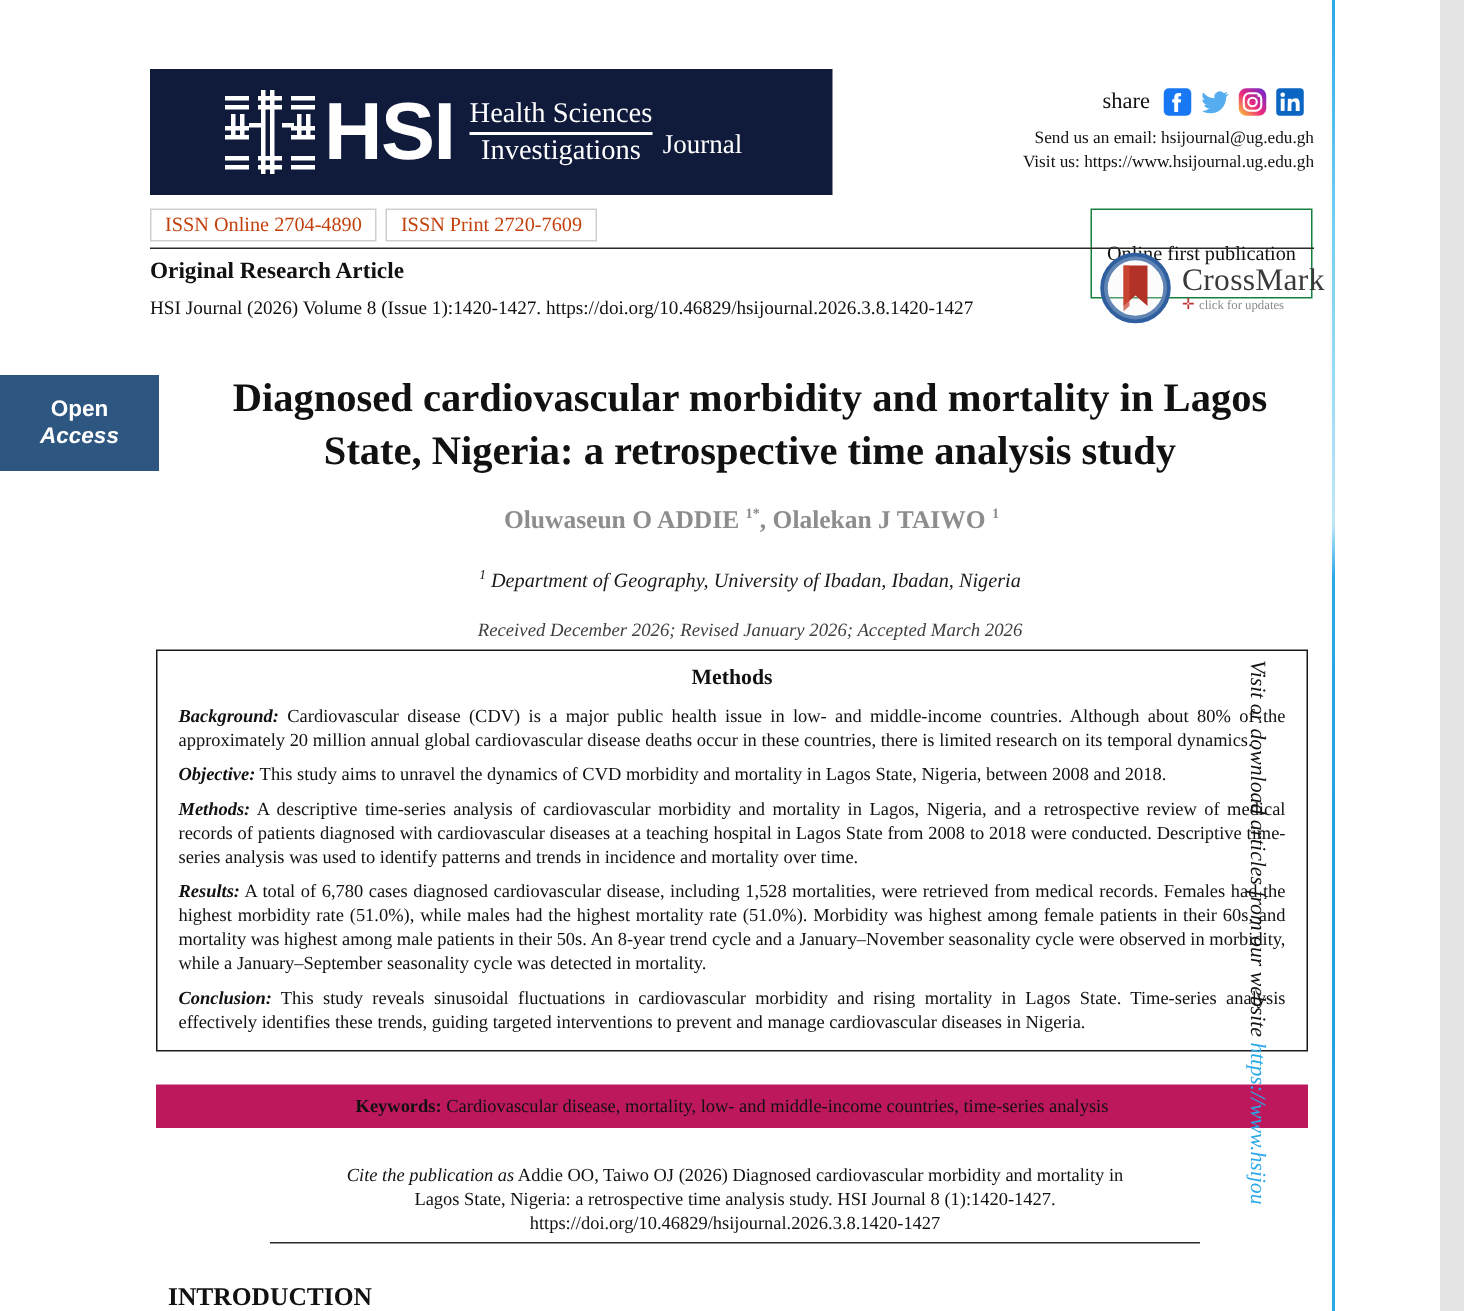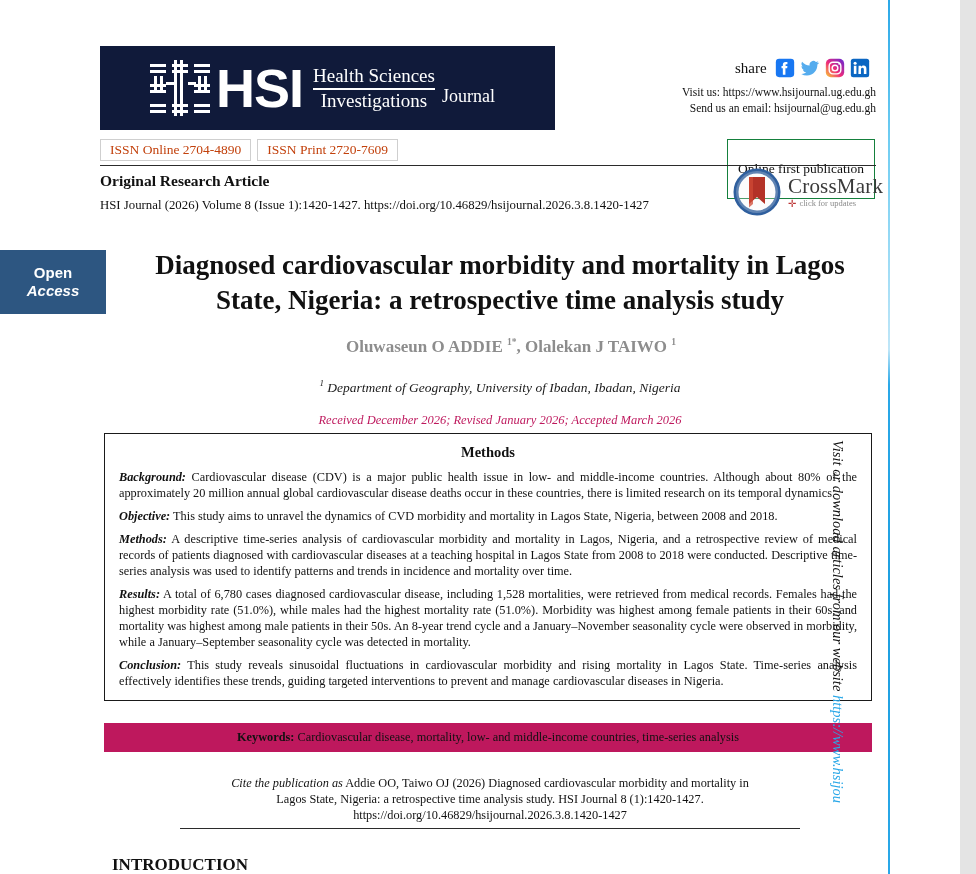--- a/index.html
+++ b/index.html
@@ -63,28 +63,28 @@
   
   .oa{position:absolute;left:0;top:250px;width:106px;height:64px;background:#2d5681;
       display:flex;flex-direction:column;align-items:center;justify-content:center;
       font-family:"Liberation Sans",sans-serif;color:#fff;line-height:1.2;}
   .oa-1{font-size:15px;font-weight:bold;}
   .oa-2{font-size:15px;font-weight:bold;font-style:italic;}
 
   
   .title{position:absolute;left:120px;top:248px;width:760px;text-align:center;
          font-size:27px;font-weight:bold;color:#111;line-height:1.28;}
-  .authors{position:absolute;left:131px;top:337px;width:760px;text-align:center;
+  .authors{position:absolute;left:121px;top:337px;width:760px;text-align:center;
            font-size:17px;font-weight:bold;color:#8d8d8d;font-family:Liberation Serif, serif;}
   .authors sup{font-size:9.5px;font-weight:bold;}
   .affil{position:absolute;left:120px;top:378px;width:760px;text-align:center;
          font-size:13.5px;font-style:italic;color:#1a1a1a;}
   .affil sup{font-size:9px;}
   .dates{position:absolute;left:120px;top:413px;width:760px;text-align:center;
-         font-size:12.5px;font-style:italic;color:#be185d;}
+         font-size:12.5px;font-style:italic;color:#404040;}
 
   
   .abs-box{position:absolute;left:104px;top:433px;width:768px;border:1px solid #1a1a1a;
            box-sizing:border-box;padding:8px 14px 10px 14px;}
   .abs-h{text-align:center;font-size:14.5px;font-weight:bold;color:#111;margin:2px 0 9px 0;}
   .abs-p{font-size:12.3px;color:#111;text-align:justify;line-height:1.30;margin:0 0 7px 0;}
   .abs-p:last-child{margin-bottom:0;}
   .abs-p b{font-style:italic;}
 
   
@@ -188,22 +188,22 @@
 
     <svg class="sico" viewBox="0 0 24 24">
       <rect x="1" y="1" width="22" height="22" rx="3" fill="#0a66c2"></rect>
       <rect x="4.6" y="9.3" width="3.1" height="9.8" fill="#fff"></rect>
       <circle cx="6.15" cy="6.2" r="1.85" fill="#fff"></circle>
       <path d="M10.3 9.3h2.95v1.35c.45-.8 1.5-1.6 3.05-1.6 2.5 0 3.4 1.6 3.4 4.1v5.95h-3.1v-5.3c0-1.3-.45-2.15-1.6-2.15-.95 0-1.5.65-1.75 1.3-.1.23-.1.55-.1.88v5.27h-3.1z" fill="#fff"></path>
     </svg>
   </div>
 
   <div class="contact">
+    <div>Send us an email: hsijournal@ug.edu.gh</div>
     <div>Visit us: https://www.hsijournal.ug.edu.gh</div>
-    <div>Send us an email: hsijournal@ug.edu.gh</div>
   </div>
 
   <div class="issn-row">
     <div class="issn-box">ISSN Online 2704-4890</div>
     <div class="issn-box">ISSN Print 2720-7609</div>
   </div>
   <div class="onlinefirst">Online first publication</div>
   <div class="hdr-rule"></div>
 
   <div class="art-type">Original Research Article</div>

